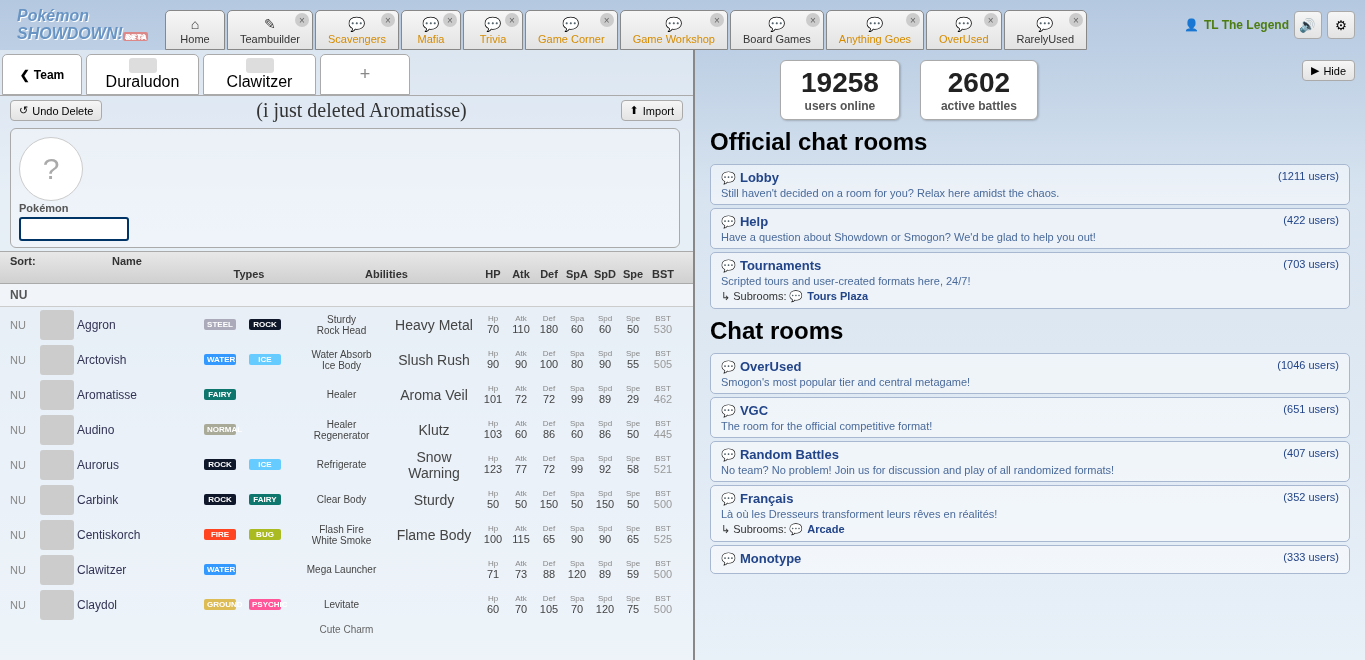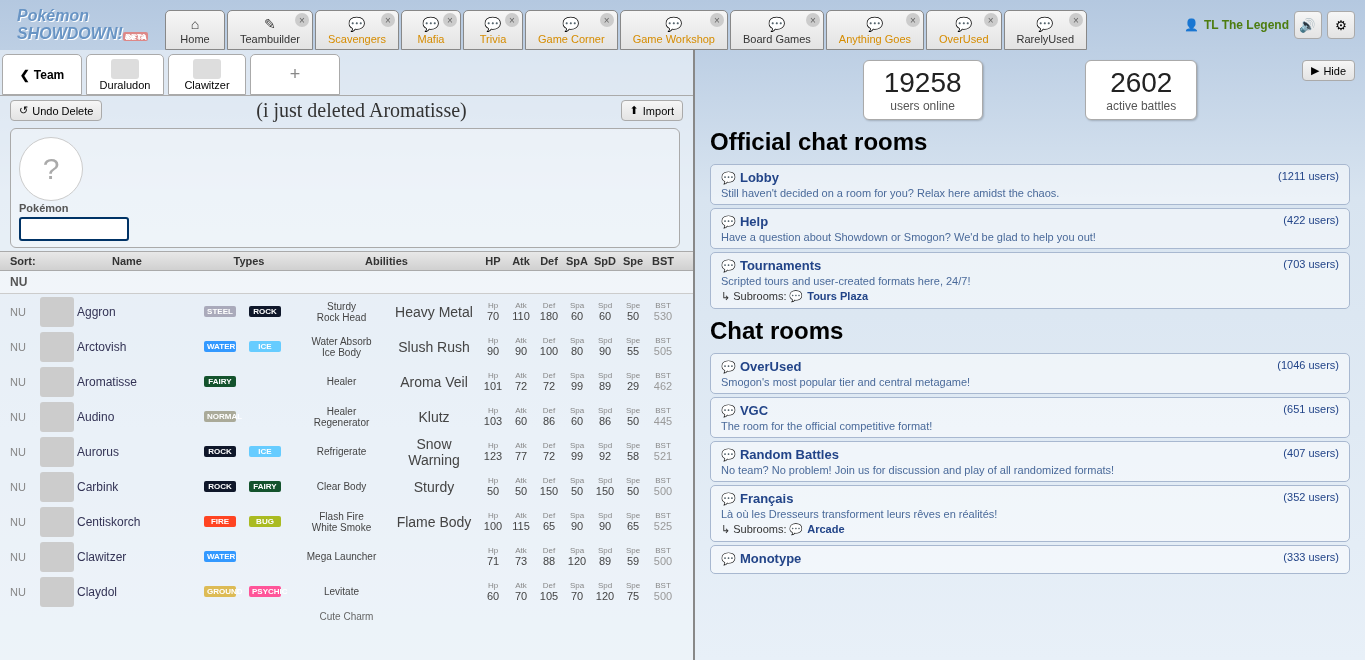--- a/index.html
+++ b/index.html
@@ -12,62 +12,62 @@
 .tab.room{color:#d68c00;}
 .tab .close{position:absolute;top:2px;right:3px;width:14px;height:14px;border-radius:50%;background:#ccc;color:#666;font-size:10px;display:flex;align-items:center;justify-content:center;cursor:pointer;}
 .tab .icon{font-size:14px;margin-bottom:1px;}
 .userbar{display:flex;align-items:center;padding:0 10px;gap:5px;}
 .userbar .un{color:#4d7c0f;font-weight:bold;}
 .iconbtn{background:linear-gradient(#f6f6f6,#e3e3e3);border:1px solid #aaa;border-radius:4px;width:28px;height:28px;display:flex;align-items:center;justify-content:center;cursor:pointer;}
 .main{display:flex;height:610px;}
 .leftpane{width:695px;border-right:2px solid #888;background:rgba(240,245,250,0.6);}
 .rightpane{flex:1;padding:10px 15px;overflow-y:auto;position:relative;}
 .teamtabs{display:flex;height:46px;border-bottom:1px solid #aaa;background:transparent;}
-.teamtab{background:#fff;border:1px solid #aaa;border-radius:5px 5px 0 0;padding:3px 8px;margin:4px 2px 0;display:flex;flex-direction:column;align-items:center;justify-content:center;font-size:11px;cursor:pointer;width:78px;}
+.teamtab{background:#fff;border:1px solid #aaa;border-radius:5px 5px 0 0;padding:3px 8px;margin:4px 2px 0;display:flex;flex-direction:column;align-items:center;justify-content:center;font-size:16px;cursor:pointer;width:113px;}
 .teamtab.back{width:80px;flex-direction:row;gap:4px;font-weight:bold;font-size:12px;}
 .teamtab.add{width:90px;font-size:18px;color:#888;}
 .teamtab .spr{width:28px;height:20px;background:#ddd;border-radius:3px;}
 .topbar{display:flex;align-items:center;padding:3px 10px;gap:15px;}
 .btn{background:linear-gradient(#f6f6f6,#e3e3e3);border:1px solid #aaa;border-radius:4px;padding:3px 8px;cursor:pointer;font-size:11px;display:inline-flex;align-items:center;gap:4px;}
 .delnote{font-family:Georgia,serif;font-size:20px;color:#333;flex:1;text-align:center;}
 .poke-card{margin:3px 10px;border:1px solid #aaa;border-radius:6px;padding:8px;background:rgba(255,255,255,0.3);width:670px;height:120px;}
 .poke-card .portrait{width:64px;height:64px;border-radius:50%;background:#fff;border:1px solid #ccc;display:flex;align-items:center;justify-content:center;font-size:30px;color:#aaa;}
 .poke-card label{font-size:11px;color:#555;font-weight:bold;}
 .poke-card input{width:110px;border:2px solid #003366;border-radius:3px;padding:3px;font-size:12px;margin-top:2px;}
 .sortrow{display:flex;background:linear-gradient(#e8e8e8,#d0d0d0);border-top:1px solid #aaa;border-bottom:1px solid #aaa;padding:3px 10px;font-size:11px;color:#333;font-weight:bold;}
-.sortrow .c{text-align:center;}
+.sortrow .c{text-align:center;margin-top:13px;}
 .tier-head{padding:4px 10px;font-weight:bold;color:#555;background:rgba(255,255,255,0.4);border-bottom:1px solid #ccc;}
 .dexrow{display:flex;align-items:center;padding:1px 10px;cursor:pointer;height:35px;}
 .col-tier{width:30px;font-size:11px;color:#888;}
 .col-spr{width:34px;height:30px;background:#ccc;border-radius:3px;margin-right:3px;}
 .col-name{width:127px;font-size:12px;color:#335;}
 .col-types{width:90px;display:flex;gap:13px;}
 .typebadge{font-size:8px;color:#fff;padding:1px 3px;border-radius:2px;text-transform:uppercase;width:32px;text-align:center;font-weight:bold;}
 .col-ab{width:95px;font-size:10px;color:#444;text-align:center;}
 .col-ab2{width:90px;font-size:14px;color:#444;text-align:center;}
 .col-stat{width:28px;text-align:center;}
 .col-stat .lbl{font-size:8px;color:#888;}
 .col-stat .val{font-size:11px;color:#444;}
 .col-bst{width:32px;text-align:center;}
 .col-bst .lbl{font-size:8px;color:#888;}
 .col-bst .val{font-size:11px;color:#999;}
-.rp-top{display:flex;justify-content:space-between;gap:20px;margin-bottom:4px;position:relative;}
+.rp-top{display:flex;justify-content:flex-start;gap:20px;margin-bottom:4px;position:relative;font-weight:bold;}
 .statbox{background:#fff;border:1px solid #aaa;border-radius:6px;padding:6px 20px;text-align:center;box-shadow:1px 1px 2px rgba(0,0,0,0.2);}
 .statbox .num{font-size:28px;color:#222;}
 .statbox .lbl{font-size:12px;color:#555;}
 .hide-btn{position:absolute;top:10px;right:10px;}
 .rp-h{font-size:24px;font-weight:bold;font-family:Helvetica,Arial;margin:8px 0;}
 .roomcard{background:rgba(255,255,255,0.5);border:1px solid #a8b8d0;border-radius:5px;padding:5px 10px;margin-bottom:3px;position:relative;}
 .roomcard .title{color:#224488;font-weight:bold;font-size:13px;}
 .roomcard .users{position:absolute;top:5px;right:10px;color:#224488;font-size:11px;}
 .roomcard .desc{color:#4a6a9a;font-size:11px;margin-top:2px;}
 .roomcard .sub{font-size:11px;color:#333;margin-top:3px;}
 .roomcard .sub a{color:#224488;font-weight:bold;}
 .chat-icon{color:#224488;margin-right:4px;}
-.type-Steel{background:#aab}.type-Rock{background:#0f172a}.type-Water{background:#39f}.type-Ice{background:#6cf}.type-Fairy{background:#14532d}.type-Normal{background:#aa9}.type-Fire{background:#f42}.type-Bug{background:#ab2}.type-Ground{background:#db5}.type-Psychic{background:#f59}
+.type-Steel{background:#aab}.type-Rock{background:#0f172a}.type-Water{background:#39f}.type-Ice{background:#6cf}.type-Fairy{background:#0f766e}.type-Normal{background:#aa9}.type-Fire{background:#f42}.type-Bug{background:#ab2}.type-Ground{background:#db5}.type-Psychic{background:#f59}
 .mascot{width:50px;height:60px;}
 </style>
 </head>
 <body>
 
 <div class="header">
   <div class="logo">
     <div class="logo-text">Pokémon<br>SHOWDOWN!<span style="font-size:8px;background:#d88;color:#fff;padding:0 2px;border-radius:2px;">BETA</span></div>
   </div>
   <div class="maintabs" id="maintabs">

